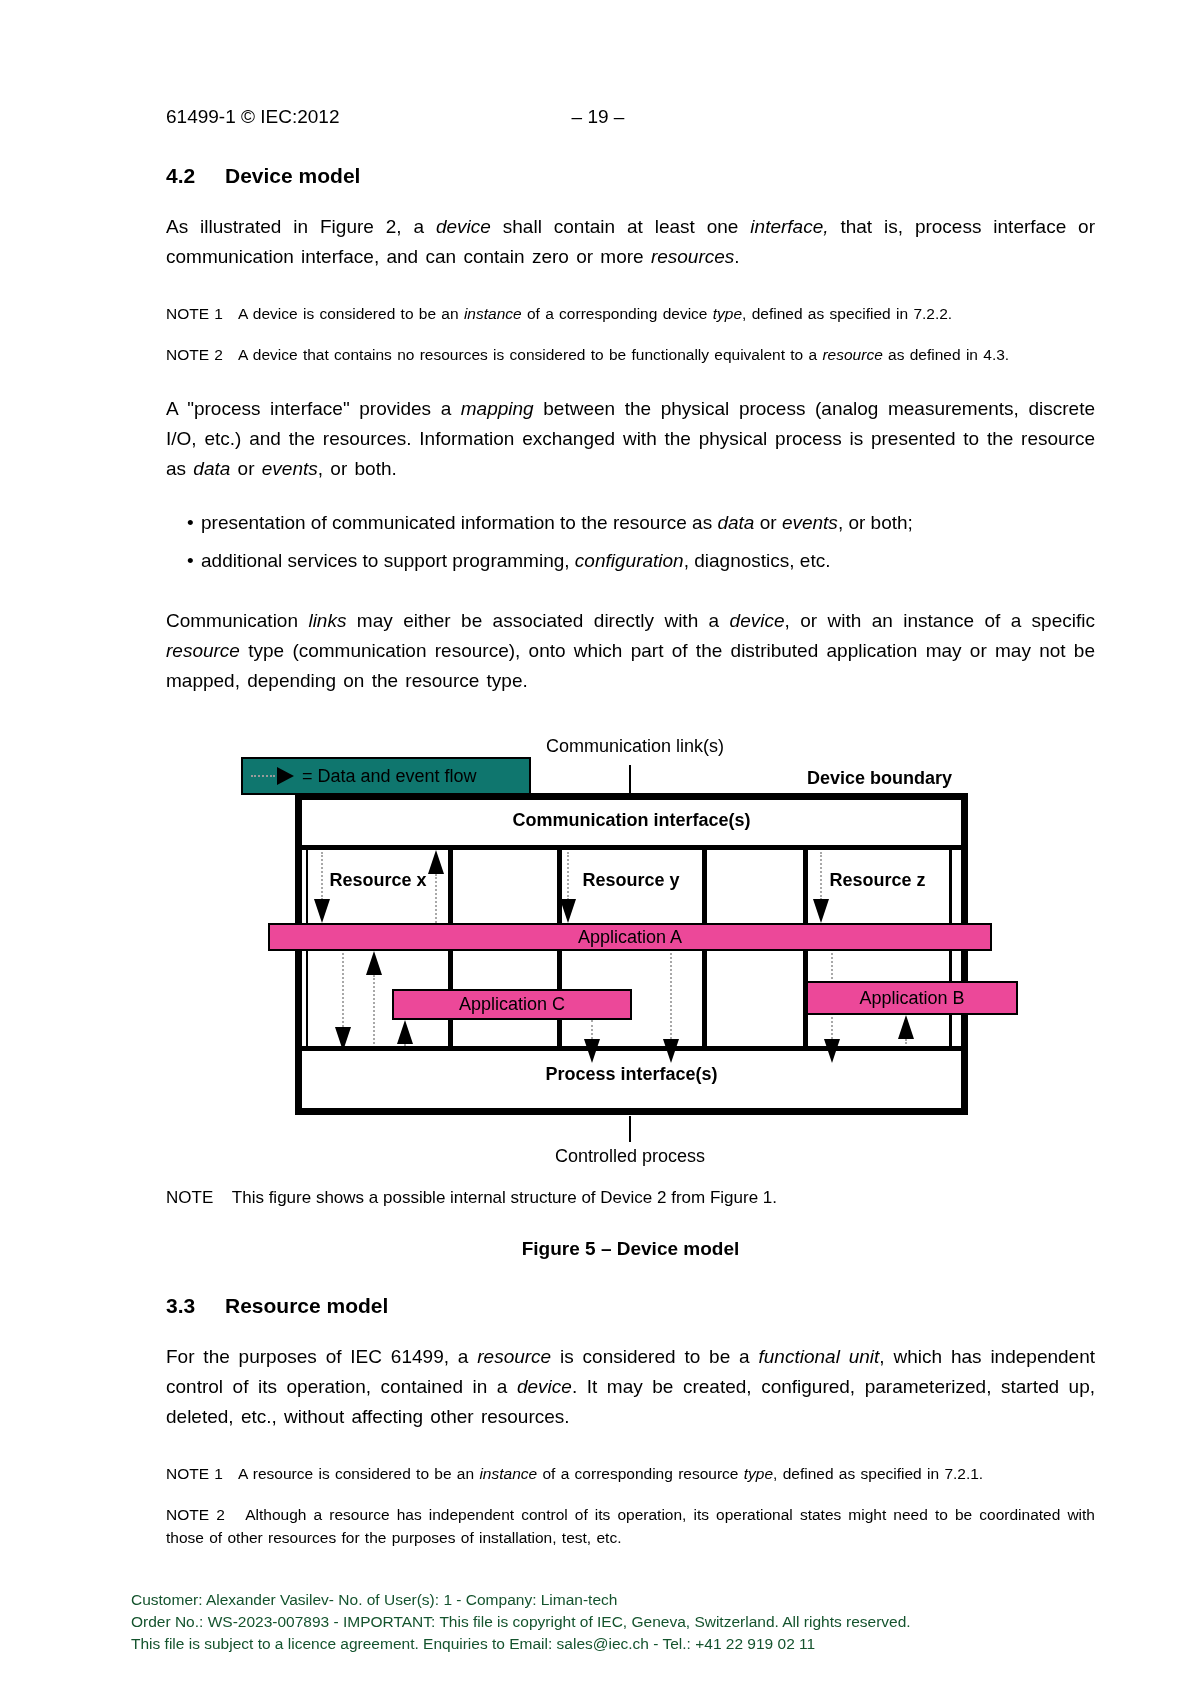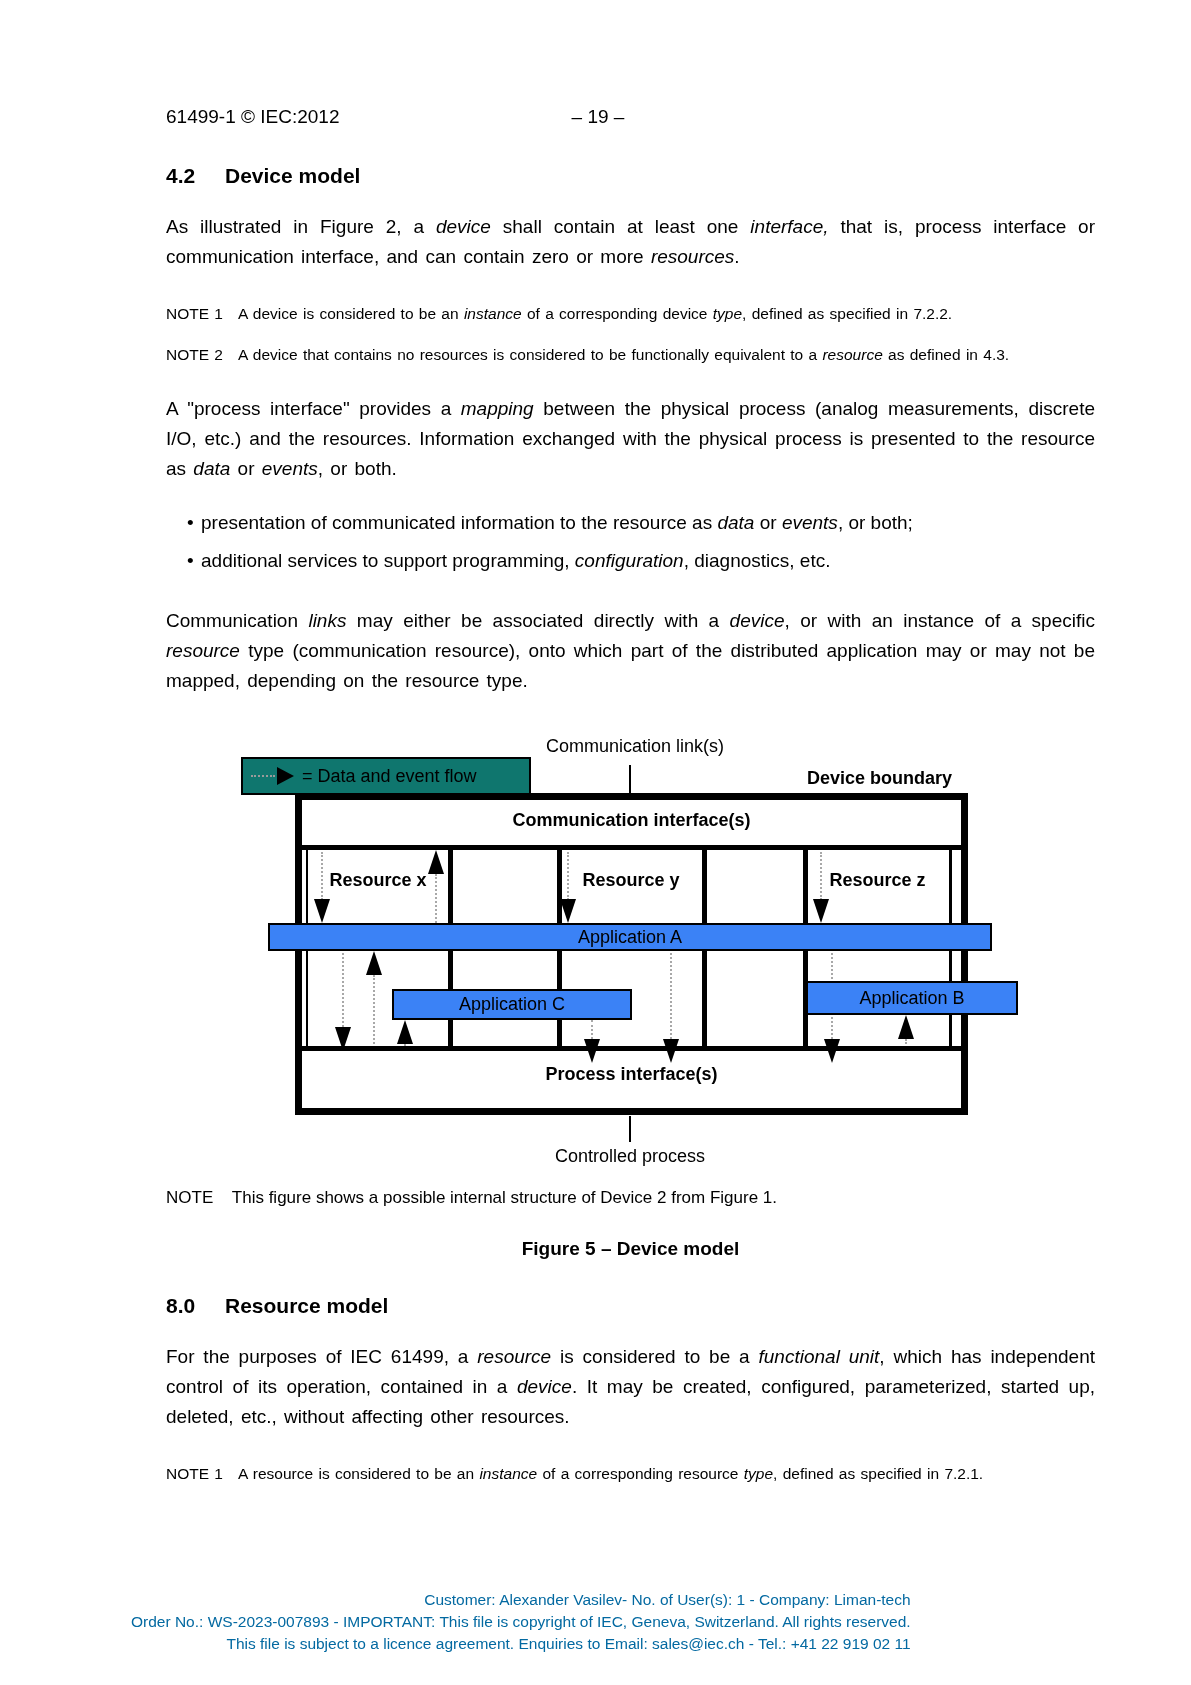--- a/index.html
+++ b/index.html
@@ -34,21 +34,21 @@
   .lbl-center { text-align:center; }
   .bold { font-weight:bold; }
   .vline { position:absolute; background:#000; width:2px; }
   .legend-box { position:absolute; left:6px; top:23px; width:286px; height:34px; border:2px solid #000; display:flex; align-items:center; background:#0f766e; }
   .legend-dotted { width:24px; border-top:2px dotted #9a9a9a; margin-left:8px; }
   .legend-arrow { width:0; height:0; border-top:9px solid transparent; border-bottom:9px solid transparent; border-left:17px solid #000; margin-left:2px; margin-right:8px; }
   .device { position:absolute; left:60px; top:59px; width:673px; height:322px; border:7px solid #000; box-sizing:border-box; background:#fff; }
   .hbar { position:absolute; background:#000; height:5px; }
   .colline { position:absolute; top:116px; height:196px; background:#000; }
   .res-label { position:absolute; top:136px; font-weight:bold; text-align:center; }
-  .appbox { position:absolute; background:#3b82f6; border:2px solid #000; display:flex; align-items:center; justify-content:center; box-sizing:border-box; }
+  .appbox { position:absolute; background:#ec4899; border:2px solid #000; display:flex; align-items:center; justify-content:center; box-sizing:border-box; }
   .dotline { position:absolute; width:0; border-left:2px dotted #a8a8a8; }
   .arr { position:absolute; width:0; height:0; border-left:8px solid transparent; border-right:8px solid transparent; }
   .arr.down { border-top:24px solid #000; }
   .arr.up { border-bottom:24px solid #000; }
   .fig-note { font-size:17px; margin-top:18px; white-space:pre-wrap; }
   .fig-caption { font-size:19px; font-weight:bold; text-align:center; margin-top:30px; }
   
   .footer { position:absolute; left:131px; top:1589px; font-size:15.5px; line-height:22px; }
 </style>
 </head>
@@ -158,28 +158,29 @@
 
       <div class="vline" style="left:394px; top:382px; height:26px;"></div>
       <div class="fig-abs lbl-center" style="left:295px; top:412px; width:200px;">Controlled process</div>
     </div>
 
     <p class="fig-note">NOTE    This figure shows a possible internal structure of Device 2 from Figure 1.</p>
 
     <div class="fig-caption">Figure 5 – Device model</div>
 
     <div class="clause" style="margin-top:34px;">
-      <span class="num">8.0</span>
+      <span class="num">3.3</span>
       <span>Resource model</span>
     </div>
 
     <p class="para"><span>For the purposes of IEC 61499, a </span><i>resource</i><span> is considered to be a </span><i>functional unit</i><span>, which has independent control of its operation, contained in a </span><i>device</i><span>. It may be created, configured, parameterized, started up, deleted, etc., without affecting other resources.</span></p>
 
     <p class="note" style="margin-top:30px;"><span>NOTE 1   A resource is considered to be an </span><i>instance</i><span> of a corresponding resource </span><i>type</i><span>, defined as specified in 7.2.1.</span></p>
+    <p class="note" style="margin-top:18px;"><span>NOTE 2   Although a resource has independent control of its operation, its operational states might need to be coordinated with those of other resources for the purposes of installation, test, etc.</span></p>
 
   </div>
 
-  <div class="footer" style="color: #0369a1; text-align: right;">
+  <div class="footer" style="color: #14532d;">
     <div>Customer: Alexander Vasilev- No. of User(s): 1 - Company: Liman-tech</div>
     <div>Order No.: WS-2023-007893 - IMPORTANT: This file is copyright of IEC, Geneva, Switzerland. All rights reserved.</div>
     <div>This file is subject to a licence agreement. Enquiries to Email: sales@iec.ch - Tel.: +41 22 919 02 11</div>
   </div>
 </div>
 
 </body></html>

